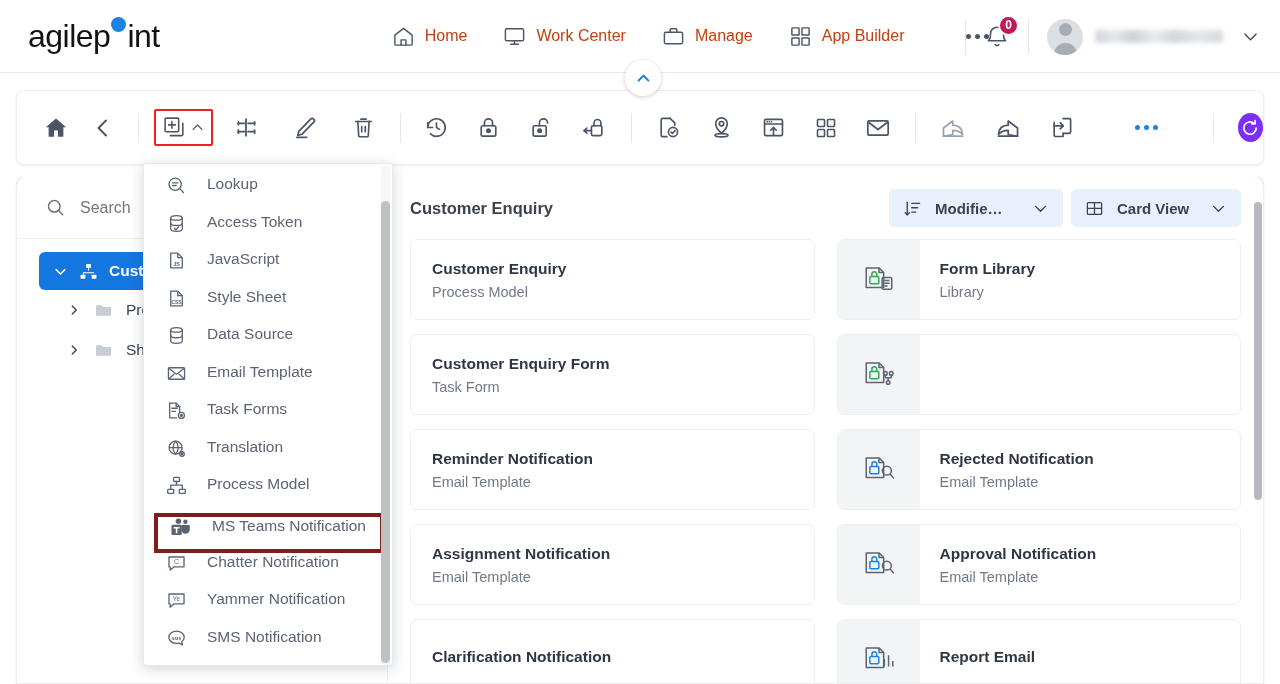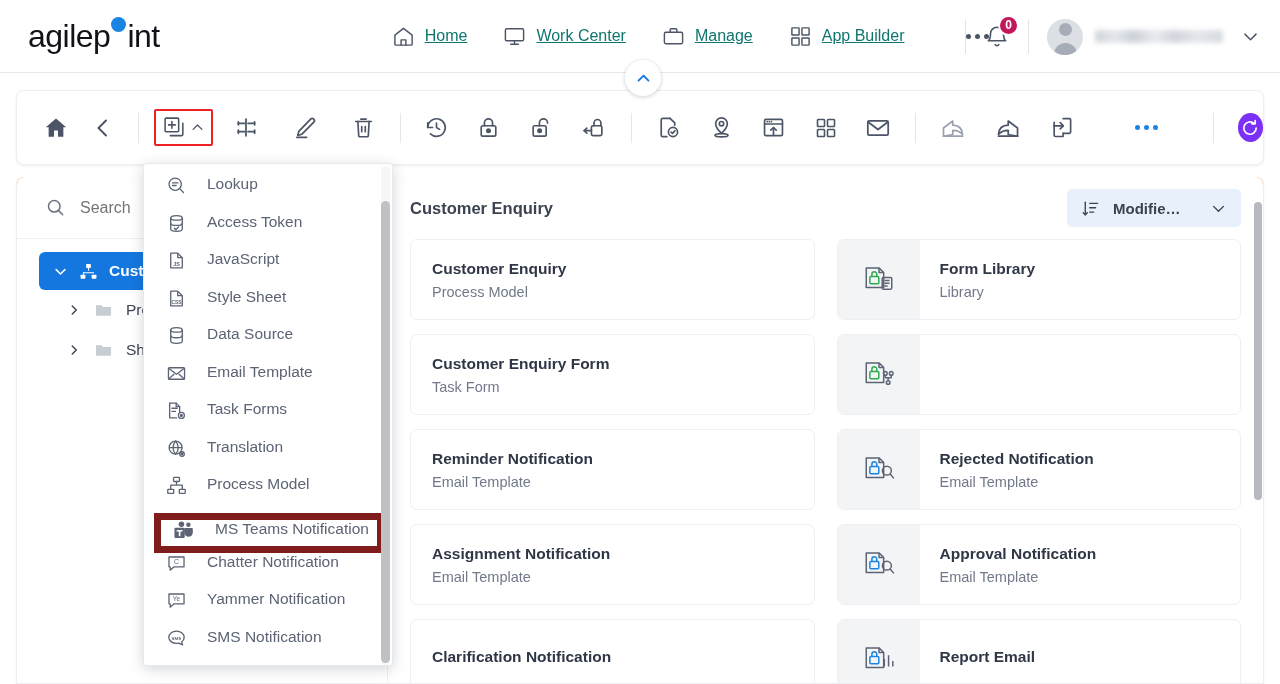--- a/index.html
+++ b/index.html
@@ -16,21 +16,21 @@
     display: flex; align-items: center;
   }
   #logo { margin-left: 28px; display: flex; align-items: flex-start; }
   #logo .word { font-size: 32px; letter-spacing: -0.5px; color: #111217; font-weight: 400; }
   #logo .dot {
     display: inline-block; width: 15px; height: 15px; border-radius: 50%;
     background: #1a84e2; margin: 0 1px; position: relative; top: -1px;
   }
   #mainmenu { display: flex; align-items: center; gap: 36px; margin-left: 232px; }
   .navitem { display: flex; align-items: center; gap: 10px; cursor: pointer; }
-  .navitem .lbl { font-size: 16px; color: #0f766e; text-decoration: underline; }
+  .navitem .lbl { font-size: 16px; color: #c2410c; }
   .navdots { display: flex; gap: 4px; margin-left: 26px; cursor: pointer; }
   .navdots i { width: 5px; height: 5px; border-radius: 50%; background: #4b5565; display: block; }
   #navright { position: absolute; right: 20px; top: 0; height: 73px; display: flex; align-items: center; gap: 0; }
   .vdiv { width: 1px; height: 34px; background: #e1e4ea; margin: 0 18px; }
   #bell-wrap { position: relative; cursor: pointer; }
   #bell-badge {
     position: absolute; top: -9px; right: -9px; min-width: 21px; height: 21px;
     border-radius: 11px; background: #c2185b; color: #fff; font-size: 12px;
     display: flex; align-items: center; justify-content: center; padding: 0 5px;
     border: 2px solid #fff; font-weight: 600;
@@ -120,21 +120,21 @@
   .card.plain .card-body { padding-left: 21px; }
   
   #dropdown {
     position: absolute; left: 143px; top: 163px; width: 250px; height: 503px;
     background: #fff; border: 1px solid #e7e9ed; border-radius: 3px;
     box-shadow: 0 3px 14px rgba(25,35,60,.19); z-index: 50; overflow: hidden;
   }
   .dd-item { height: 37.5px; display: flex; align-items: flex-start; gap: 20px; padding-left: 22px; cursor: pointer; }
   .dd-item .dlbl { font-size: 15.5px; color: #5b6personally; }
   .dd-item .dlbl { color: #5b6374; }
-  .dd-item.highlight { border: 7px solid #7f1d1d; margin: 0 8px 0 10px; padding-left: 12px; height: 40px; }
+  .dd-item.highlight { border: 4px solid #7f1d1d; margin: 0 8px 0 10px; padding-left: 12px; height: 40px; }
   #dd-scroll {
     position: absolute; right: 2px; top: 2px; width: 9px; height: 499px; background: #f6f6f7; border-radius: 5px;
   }
   #dd-thumb { position: absolute; left: 0; top: 35px; width: 9px; height: 462px; background: #bfc1c5; border-radius: 5px; }
   
   #page-scroll { position: absolute; right: 17px; top: 178px; width: 8px; height: 505px; background: transparent; }
   #page-thumb { position: absolute; top: 24px; left: 0; width: 8px; height: 298px; background: #b6b9bf; border-radius: 4px; }
   svg { display: block; }
 </style>
 </head>
@@ -488,20 +488,34 @@
                 <path d="M11 5.5h10M11 11h7.5M11 16.5h5"></path>
             </svg>
           </span>
           <span class="plbl">Modifie…</span>
           <span style="margin-left:auto">
             <svg width="17" height="17" viewBox="0 0 24 24" fill="none" stroke="#3b4250" stroke-width="1.9" stroke-linecap="round" stroke-linejoin="round">
                 <path d="M5 9l7 7 7-7"></path>
               </svg>
           </span>
         </div>
+        <div class="pillbtn" style="width:170px">
+          <span>
+            <svg width="19" height="19" viewBox="0 0 24 24" fill="none" stroke="#3b4250" stroke-width="1.6">
+              <rect x="3" y="4.5" width="18" height="15" rx="1.2"></rect>
+                <path d="M3 11.9h18M12 4.5v15"></path>
+            </svg>
+          </span>
+          <span class="plbl">Card View</span>
+          <span style="margin-left:auto">
+            <svg width="17" height="17" viewBox="0 0 24 24" fill="none" stroke="#3b4250" stroke-width="1.9" stroke-linecap="round" stroke-linejoin="round">
+                <path d="M5 9l7 7 7-7"></path>
+              </svg>
+          </span>
+        </div>
       </div>
     </div>
 
     <div id="cards">
 
       <div class="card plain">
         <div class="card-body">
           <span class="card-title">Customer Enquiry</span>
           <span class="card-sub">Process Model</span>
         </div>

